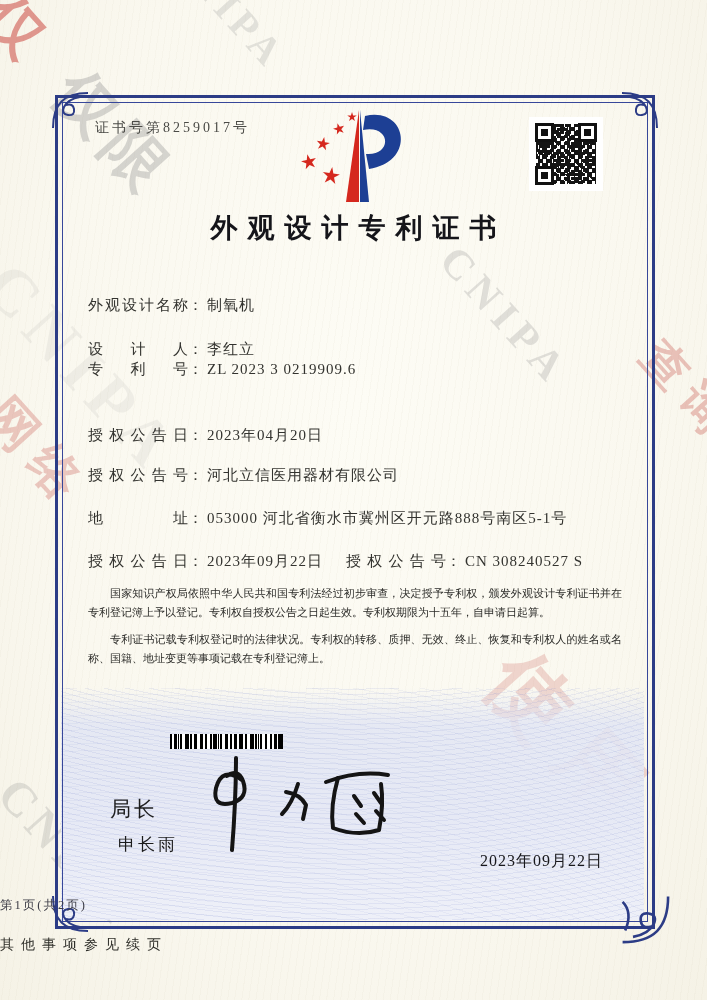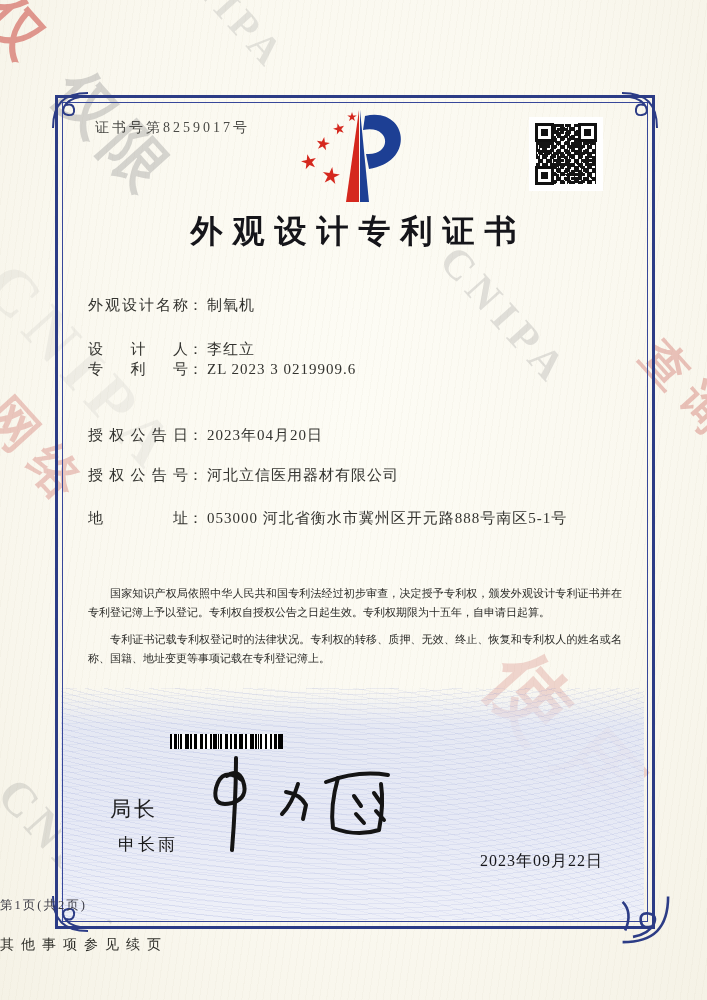--- a/index.html
+++ b/index.html
@@ -51,21 +51,21 @@
         repeating-conic-gradient(#141414 0 25%, transparent 0 50%) 2px 3px/ 9px 9px,
         repeating-conic-gradient(transparent 0 25%, #141414 0 37%, transparent 0 100%) 1px 1px/ 11px 11px;
       background-color:#fff;}
   .qr .finder{position:absolute;width:13px;height:13px;border:3px solid #111;background:#fff;}
   .qr .finder::after{content:"";position:absolute;inset:3px;background:#111;}
   .qr .f-tl{left:2px;top:2px;}
   .qr .f-tr{right:2px;top:2px;}
   .qr .f-bl{left:2px;bottom:2px;}
 
   .doc-title{position:absolute;left:0;right:0;top:210px;text-align:center;
-    font-size:32px;font-weight:bold;letter-spacing:10px;color:#15151a;text-indent:10px;}
+    font-size:27px;font-weight:bold;letter-spacing:10px;color:#15151a;text-indent:10px;}
 
   
   .frow{position:absolute;left:88px;font-size:15px;color:#33332f;white-space:nowrap;}
   .flabel{display:inline-block;width:100px;text-align:justify;text-align-last:justify;}
   .fcolon{display:inline-block;margin-right:4px;}
   .fvalue{letter-spacing:1px;}
   .r1{top:296px;} .r2{top:340px;} .r3{top:360px;} .r4{top:426px;}
   .r5{top:466px;} .r6{top:509px;} .r7{top:552px;}
   .grant-no-group{position:absolute;left:258px;top:0;}
 
@@ -184,20 +184,26 @@
   </div>
   <div class="frow r4">
     <span class="flabel">授权公告日</span><span class="fcolon">：</span><span class="fvalue">2023年04月20日</span>
   </div>
   <div class="frow r5">
     <span class="flabel">授权公告号</span><span class="fcolon">：</span><span class="fvalue">河北立信医用器材有限公司</span>
   </div>
   <div class="frow r6">
     <span class="flabel">地址</span><span class="fcolon">：</span><span class="fvalue">053000 河北省衡水市冀州区开元路888号南区5-1号</span>
   </div>
+  <div class="frow r7">
+    <span class="flabel">授权公告日</span><span class="fcolon">：</span><span class="fvalue">2023年09月22日</span>
+    <span class="grant-no-group">
+      <span class="flabel">授权公告号</span><span class="fcolon">：</span><span class="fvalue">CN 308240527 S</span>
+    </span>
+  </div>
 
   <div class="body-text">
     <p>国家知识产权局依照中华人民共和国专利法经过初步审查，决定授予专利权，颁发外观设计专利证书并在专利登记簿上予以登记。专利权自授权公告之日起生效。专利权期限为十五年，自申请日起算。</p>
     <p>专利证书记载专利权登记时的法律状况。专利权的转移、质押、无效、终止、恢复和专利权人的姓名或名称、国籍、地址变更等事项记载在专利登记簿上。</p>
   </div>
 
   <div class="barcode"></div>
 
   <div class="director-title">局长</div>
   <div class="director-name">申长雨</div>

